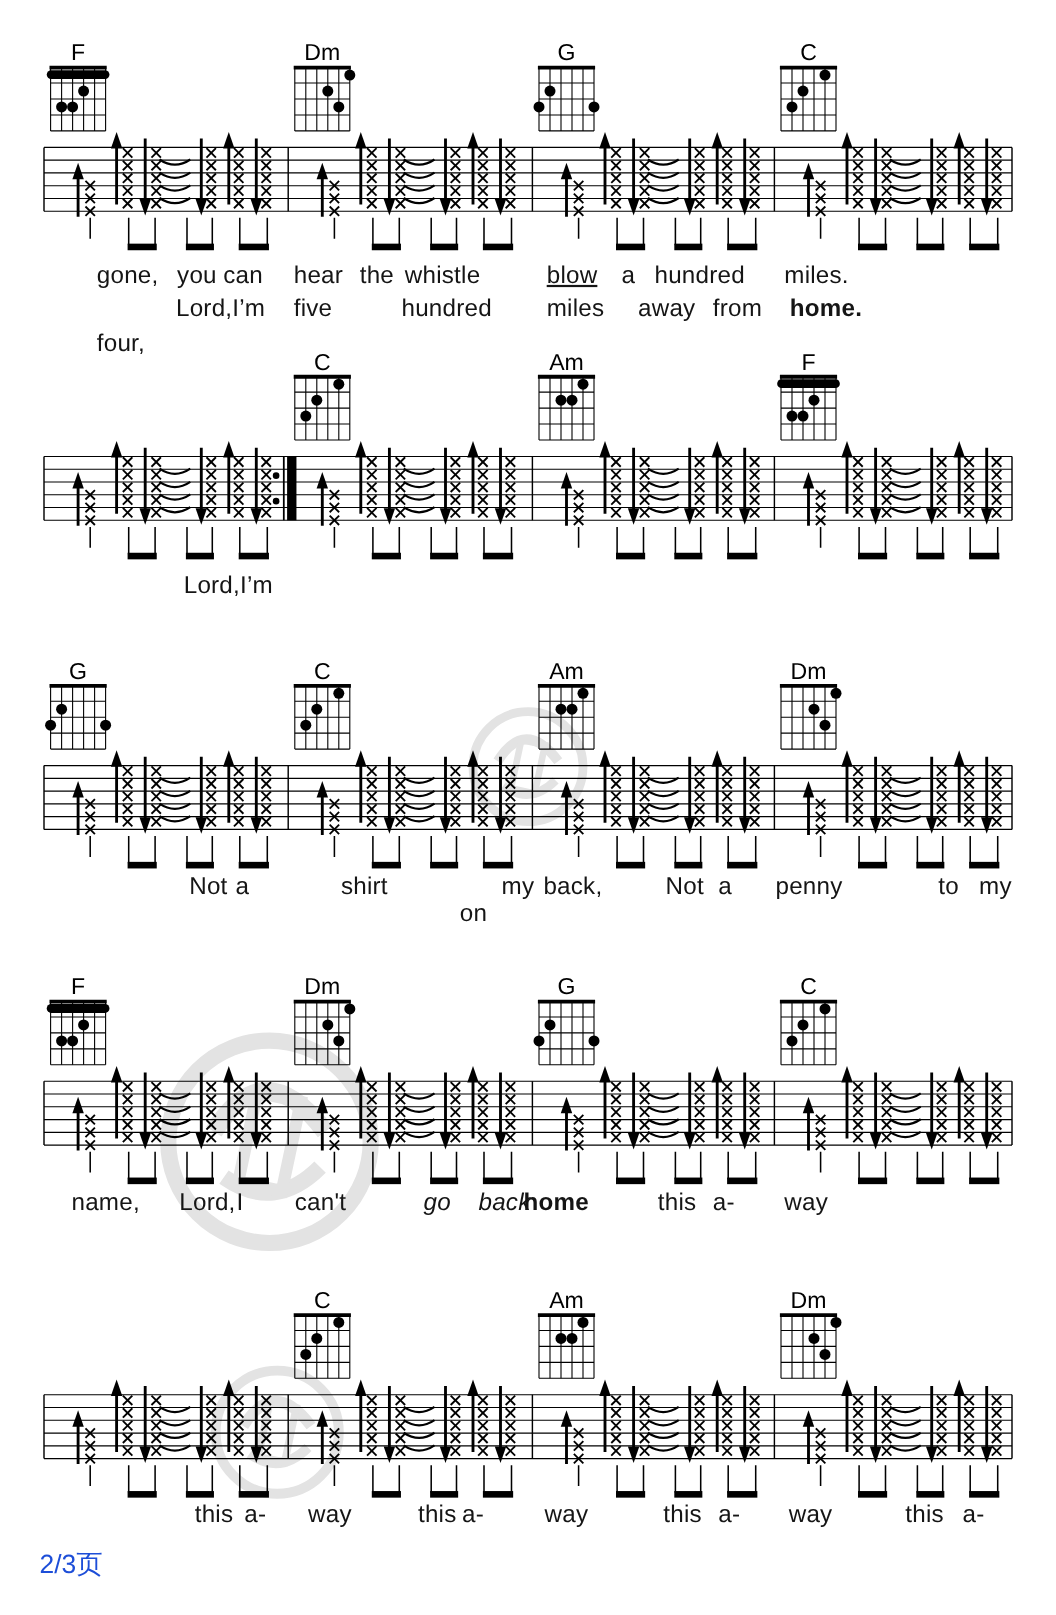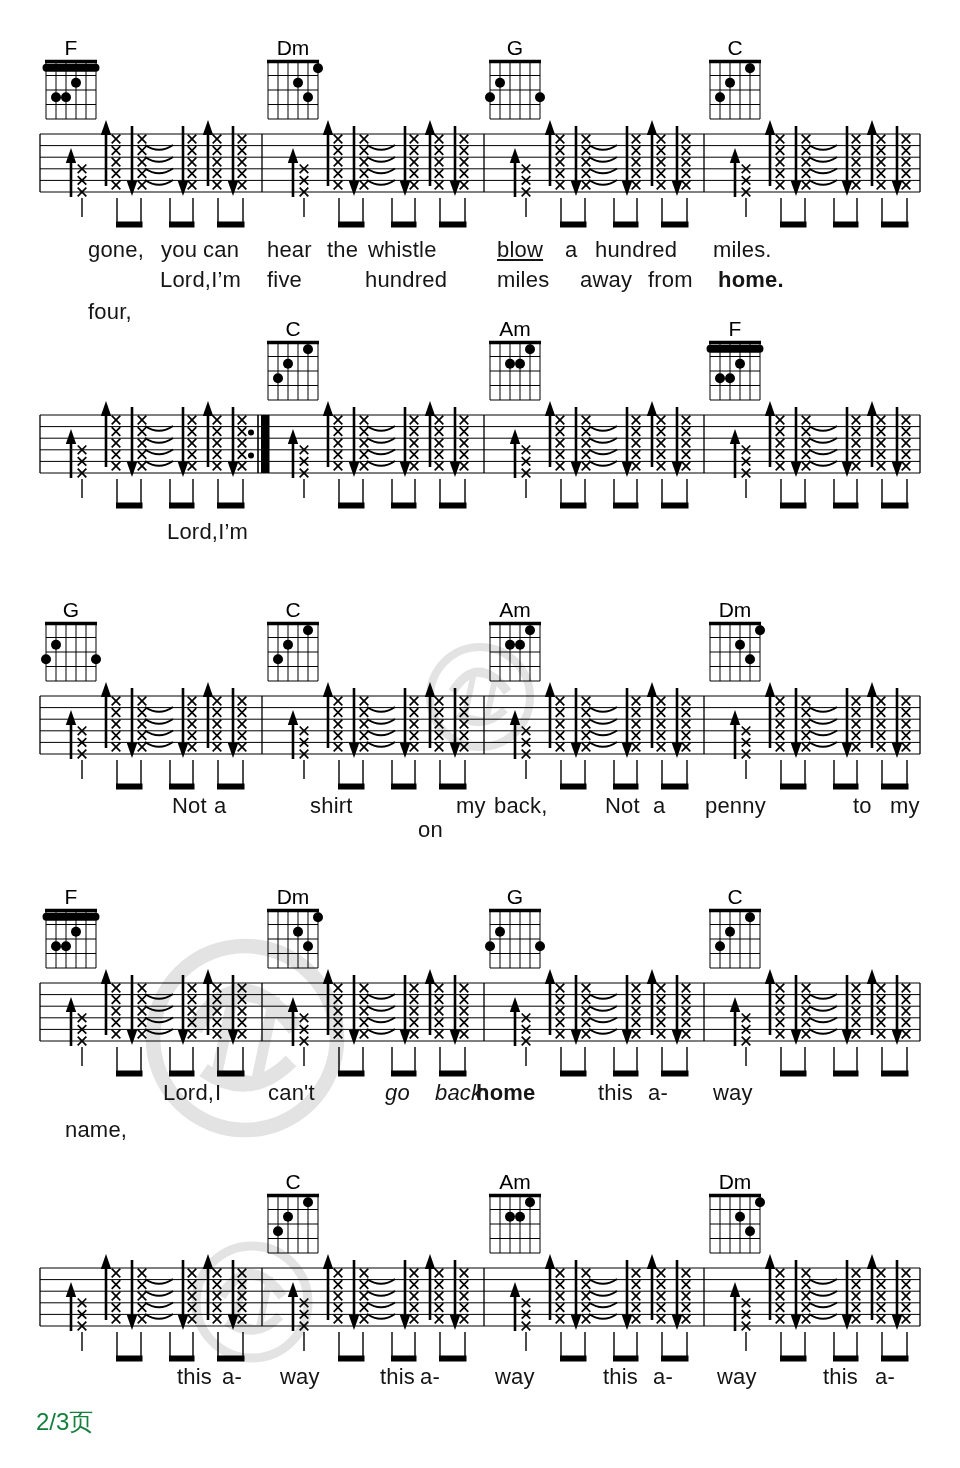--- a/index.html
+++ b/index.html
@@ -7,21 +7,21 @@
     position:relative;width:960px;height:1468px;margin:0 auto;background:#fff;
     font-family:"Liberation Sans", sans-serif;overflow:hidden;
   }
   svg.system{position:absolute;left:0;width:960px;height:200px;}
   svg.wm{position:absolute;left:0;top:0;width:960px;height:1468px;}
   .lyric{
     position:absolute;font-size:22px;line-height:26px;color:#151515;
     white-space:nowrap;letter-spacing:0.2px;
   }
   .footer{
-    position:absolute;left:36px;top:1406px;font-size:24px;color:#15803d;
+    position:absolute;left:36px;top:1406px;font-size:24px;color:#1d4ed8;
   }
 </style>
 </head>
 <body>
 
 <div class="sheet">
   <svg class="wm" id="wmsvg">
       <g>
         <circle cx="480" cy="697" r="50" stroke="#e3e3e3" stroke-width="8" fill="none"></circle>
         <path d="M452.5,692 q25,-40 55.00000000000001,0" stroke="#e3e3e3" stroke-width="9" fill="none"></path>
@@ -2202,21 +2202,21 @@
     <span class="lyric" style="left: 214px; top: 793px;">a</span>
     <span class="lyric" style="left: 274px; top: 793px; margin-left: 36px;">shirt</span>
     <span class="lyric" style="left: 418px; top: 793px; margin-top: 24px;">on</span>
     <span class="lyric" style="left: 456px; top: 793px;">my</span>
     <span class="lyric" style="left: 494px; top: 793px;">back,</span>
     <span class="lyric" style="left: 605px; top: 793px;">Not</span>
     <span class="lyric" style="left: 653px; top: 793px;">a</span>
     <span class="lyric" style="left: 705px; top: 793px;">penny</span>
     <span class="lyric" style="left: 853px; top: 793px;">to</span>
     <span class="lyric" style="left: 890px; top: 793px;">my</span>
-    <span class="lyric" style="left: 65px; top: 1080px; margin-top: 37px;">name,</span>
+    <span class="lyric" style="left: 65px; top: 1080px;">name,</span>
     <span class="lyric" style="left: 163px; top: 1080px;">Lord,</span>
     <span class="lyric" style="left: 215px; top: 1080px;">I</span>
     <span class="lyric" style="left: 268px; top: 1080px;">can't</span>
     <span class="lyric" style="left: 385px; top: 1080px; font-style: italic;">go</span>
     <span class="lyric" style="left: 435px; top: 1080px; font-style: italic;">back</span>
     <span class="lyric" style="left: 476px; top: 1080px; font-weight: bold;">home</span>
     <span class="lyric" style="left: 598px; top: 1080px;">this</span>
     <span class="lyric" style="left: 648px; top: 1080px;">a-</span>
     <span class="lyric" style="left: 713px; top: 1080px;">way</span>
     <span class="lyric" style="left: 177px; top: 1364px;">this</span>

